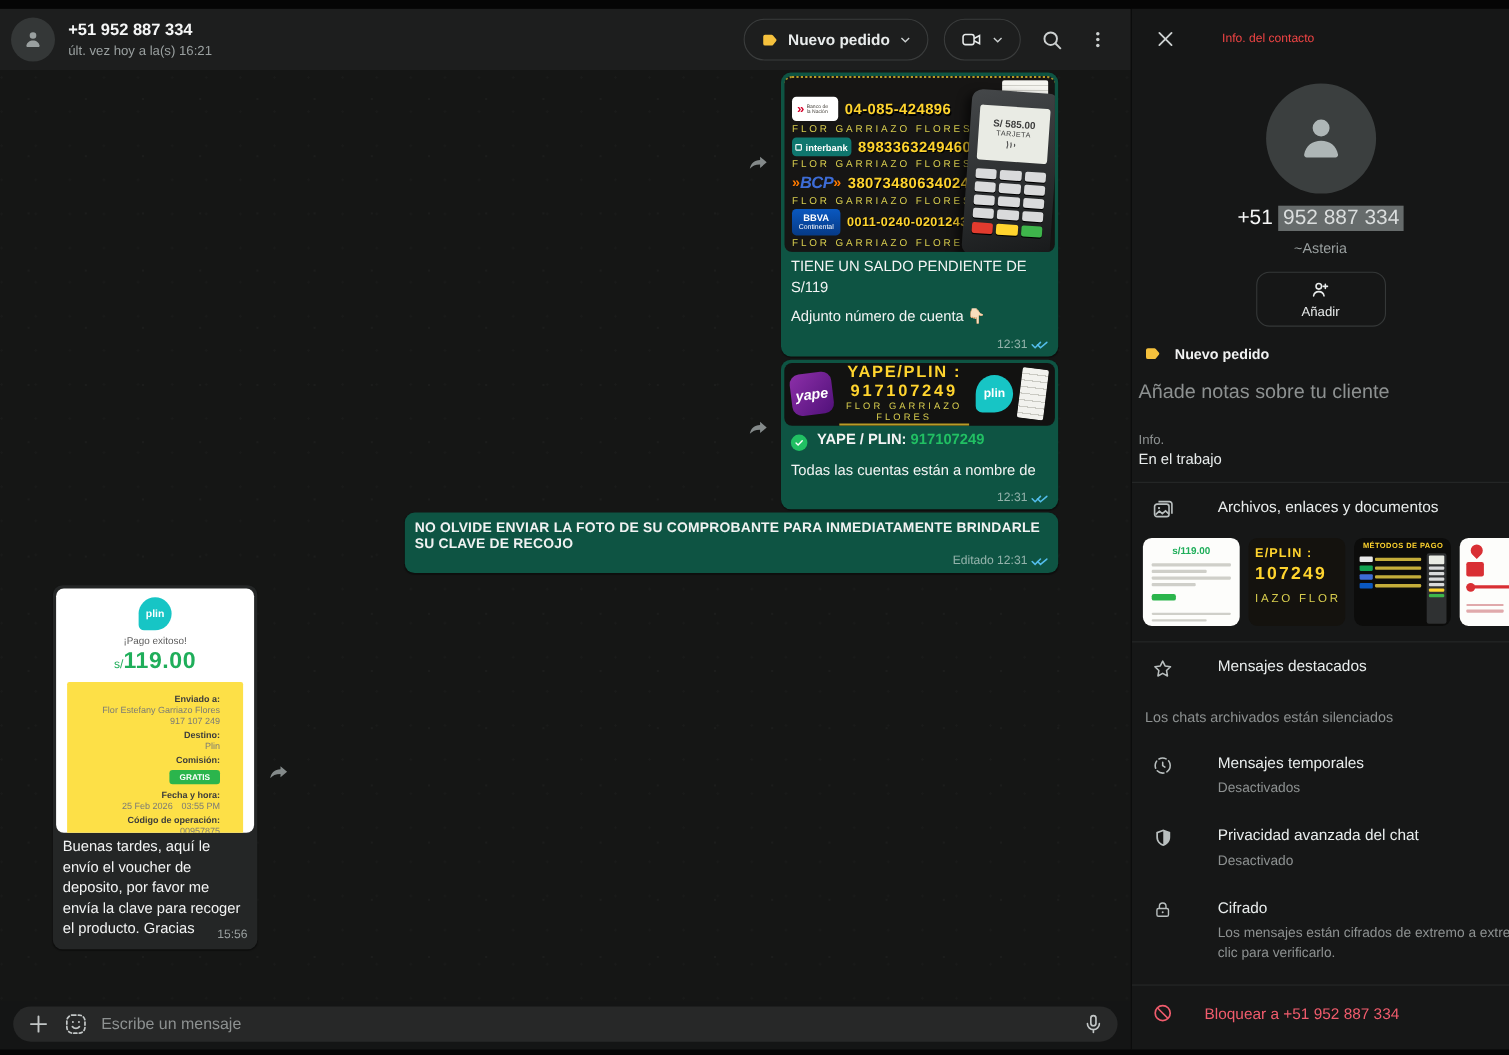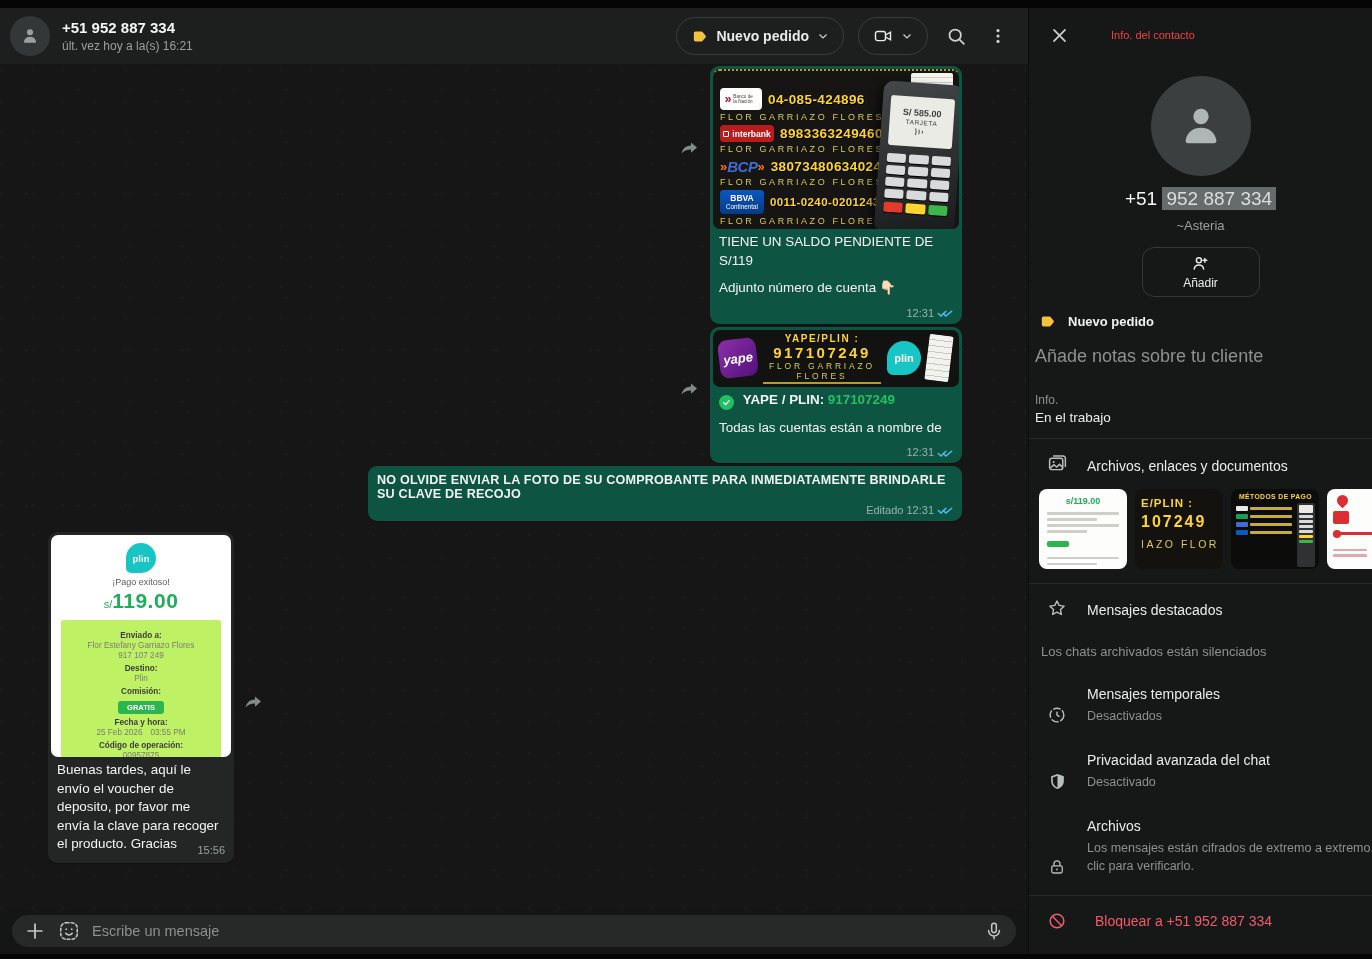--- a/index.html
+++ b/index.html
@@ -50,21 +50,21 @@
   .bank-col { position:absolute; left:7px; top:16px; }
   .bank-row { display:flex; align-items:center; gap:6px; margin-top:1px; }
   .acct { color:#ffd42e; font-weight:bold; font-size:13.5px; letter-spacing:.4px; white-space:nowrap;
     text-shadow:1px 1px 0 #000; }
   .holder { color:#d8cd4e; font-size:9px; letter-spacing:2.6px; margin:2px 0 3px; white-space:nowrap; }
   .chip { border-radius:4px; display:flex; flex-direction:column; align-items:center;
     justify-content:center; flex:none; overflow:hidden; }
   .chip.bn { width:42px; height:22px; background:#fff; color:#413d36; font-size:4.6px; flex-direction:row; gap:2px; }
   .bn-mark::before { content:"»"; color:#d6002a; font-weight:bold; font-size:12px; line-height:1; }
   .bn-txt { width:24px; line-height:1.2; }
-  .chip.ib { width:54px; height:17px; background:#b91c1c; color:#fff; font-size:8.5px; font-weight:bold;
+  .chip.ib { width:54px; height:17px; background:#0f766e; color:#fff; font-size:8.5px; font-weight:bold;
     flex-direction:row; gap:3px; }
   .ib-sq { width:6px; height:6px; border:1.4px solid #fff; border-radius:1px; }
   .bcp { display:flex; align-items:center; flex:none; }
   .bcp .chev::before { content:"»"; color:#ff7a00; font-weight:bold; font-size:13px; font-style:normal; }
   .bcp b { color:#3d6cd6; font-style:italic; font-size:15px; letter-spacing:-.5px; }
   .chip.bbva { width:44px; height:24px; background:linear-gradient(#0a58c0,#063a86); color:#fff;
     font-size:8.5px; font-weight:bold; line-height:1.15; }
   .bbva2 { font-size:6.3px; font-weight:normal; }
   .pos { position:absolute; right:0px; top:12px; width:80px; height:150px;
     background:linear-gradient(160deg,#45484a,#17191a); border-radius:10px 10px 8px 8px;
@@ -81,21 +81,21 @@
   .slip { position:absolute; right:6px; top:2px; width:42px; height:24px; background:#f5f5f0;
     border-radius:2px; background-image:repeating-linear-gradient(#f5f5f0 0 4px, #cfcfc8 4px 5px); }
 
   
   .yape-img { width:246px; height:57px; background:#121211; border-radius:7px; display:flex;
     align-items:center; gap:6px; padding:0 8px 0 6px; overflow:hidden; cursor:pointer; }
   .yape-logo { width:38px; height:38px; border-radius:9px; background:linear-gradient(135deg,#8c2fa8,#51117a);
     transform:rotate(-7deg); display:flex; align-items:center; justify-content:center; color:#fff;
     font-style:italic; font-weight:bold; font-size:13px; flex:none; }
   .yape-center { flex:1; text-align:center; }
-  .yape-title { color:#ffd42e; font-weight:bold; font-size:10px; letter-spacing:1.5px; }
+  .yape-title { color:#ffd42e; font-weight:bold; font-size:15px; letter-spacing:1.5px; }
   .yape-number { color:#ffd42e; font-weight:bold; font-size:15px; letter-spacing:2.5px; }
   .yape-holder { display:inline-block; color:#d8cd4e; font-size:8.5px; letter-spacing:2.8px;
     border-bottom:2px solid #b89b27; padding-bottom:1px; }
   .plin-circle { width:34px; height:34px; border-radius:50% 50% 50% 6px; background:#17c5c5; color:#fff;
     font-weight:bold; font-size:11px; display:flex; align-items:center; justify-content:center; flex:none; }
   .yape-slip { width:24px; height:46px; background:#f2f2ee; border-radius:2px; transform:rotate(7deg);
     flex:none; background-image:repeating-linear-gradient(#f2f2ee 0 5px, #c9c9c2 5px 6px); }
   .ok-badge { width:15px; height:15px; border-radius:50%; background:#21c063; color:#fff;
     display:inline-flex; align-items:center; justify-content:center; vertical-align:-3px; margin-right:5px; }
   .green-num { color:var(--accent-green,#21c063); font-weight:bold; }
@@ -109,21 +109,21 @@
 
   
   .voucher-bubble { width:186px; padding:3px; }
   .voucher { width:180px; height:222px; background:#fff; border-radius:7px; overflow:hidden;
     text-align:center; padding-top:8px; cursor:pointer; }
   .v-plin { width:30px; height:30px; border-radius:50% 50% 50% 5px; background:#17c5c5; color:#fff;
     font-weight:bold; font-size:9.5px; display:inline-flex; align-items:center; justify-content:center; }
   .v-status { font-size:9px; color:#5c5c5c; margin-top:4px; }
   .v-amount { color:#1fae5a; margin-top:2px; }
   .v-cur { font-size:11px; } .v-num { font-size:21px; font-weight:bold; letter-spacing:.5px; }
-  .v-receipt { background:#bef264; width:160px; margin:7px auto 0; text-align:center; padding:7px 9px;
+  .v-receipt { background:#fde047; width:160px; margin:7px auto 0; text-align:right; padding:7px 21px;
     border-radius:2px; }
   .v-label { font-size:8.2px; font-weight:bold; color:#3c3c3c; margin-top:4px; }
   .v-val { font-size:8.2px; color:#7b7b76; margin-top:1px; }
   .v-val.row span + span { margin-left:8px; }
   .gratis { display:inline-block; background:#2bb54c; color:#fff; font-size:7.5px; font-weight:bold;
     border-radius:3px; padding:2px 9px; margin-top:2px; }
 
   .composer { flex:none; padding:5px 12px 7px; background:#141515; }
   .composer-pill { height:32px; background:#272828; border-radius:22px; display:flex; align-items:center;
     padding:0 12px; gap:12px; }
@@ -147,21 +147,21 @@
   .btn-row { display:flex; gap:10px; justify-content:center; margin:14px 0 8px; }
   .panel-btn { width:118px; height:50px; border:1px solid #353838; border-radius:12px; background:none;
     color:#e8ebeb; display:flex; flex-direction:column; align-items:center; justify-content:center;
     gap:3px; font-size:12px; font-family:inherit; cursor:pointer; }
   .order-row { display:flex; align-items:center; gap:12px; padding:8px 10px 6px; font-size:13px;
     font-weight:bold; cursor:pointer; }
   .notes { color:#8d9191; font-size:18px; padding:10px 6px 14px; cursor:text; }
   .divider { height:1px; background:#262929; }
   .info-label { color:#8d9191; font-size:12px; padding:12px 6px 3px; }
   .info-value { font-size:13.5px; padding:0 6px 13px; color:#e9eded; }
-  .prow { display:flex; gap:18px; padding:13px 16px; align-items:flex-end; cursor:pointer; }
+  .prow { display:flex; gap:38px; padding:13px 16px; align-items:flex-start; cursor:pointer; }
   .prow .ic { width:24px; color:#b9bfbf; flex:none; display:flex; justify-content:center; margin-top:1px; }
   .prow-title { font-size:14px; color:#e9eded; }
   .prow-sub { font-size:12.5px; color:#8d9191; margin-top:4px; line-height:1.45; width:330px; }
   .archived-note { color:#8d9191; font-size:13px; padding:13px 12px; }
   .thumbs { display:flex; gap:8px; padding:2px 0 14px 10px; width:400px; }
   .thumb { width:88px; height:80px; border-radius:8px; flex:none; overflow:hidden; position:relative;
     cursor:pointer; }
   .thumb.white { background:#fdfdfb; }
   .t-amount { color:#1fae5a; font-size:9px; font-weight:bold; text-align:center; margin-top:7px; }
   .t-lines { margin:6px 8px 0; }
@@ -633,21 +633,21 @@
 
       <div class="prow">
         <span class="ic">
           <svg width="18" height="18" viewBox="0 0 24 24" fill="none" stroke="currentColor" stroke-width="1.7">
               <rect x="5" y="10.5" width="14" height="9.5" rx="2"></rect>
               <path d="M8 10.5V7.8a4 4 0 0 1 8 0v2.7"></path>
               <circle cx="12" cy="15.2" r="1.2" fill="currentColor" stroke="none"></circle>
             </svg>
         </span>
         <span>
-          <span class="prow-title">Archivos</span>
+          <span class="prow-title">Cifrado</span>
           <div class="prow-sub">Los mensajes están cifrados de extremo a extremo. Haz clic para verificarlo.</div>
         </span>
       </div>
       <div class="divider" style="margin-top:6px"></div>
 
       <div class="danger-row">
         <span class="ic">
           <svg width="20" height="20" viewBox="0 0 24 24" fill="none" stroke="currentColor" stroke-width="1.8">
               <circle cx="12" cy="12" r="8.2"></circle>
               <path d="M6.4 6.4l11.2 11.2"></path>

